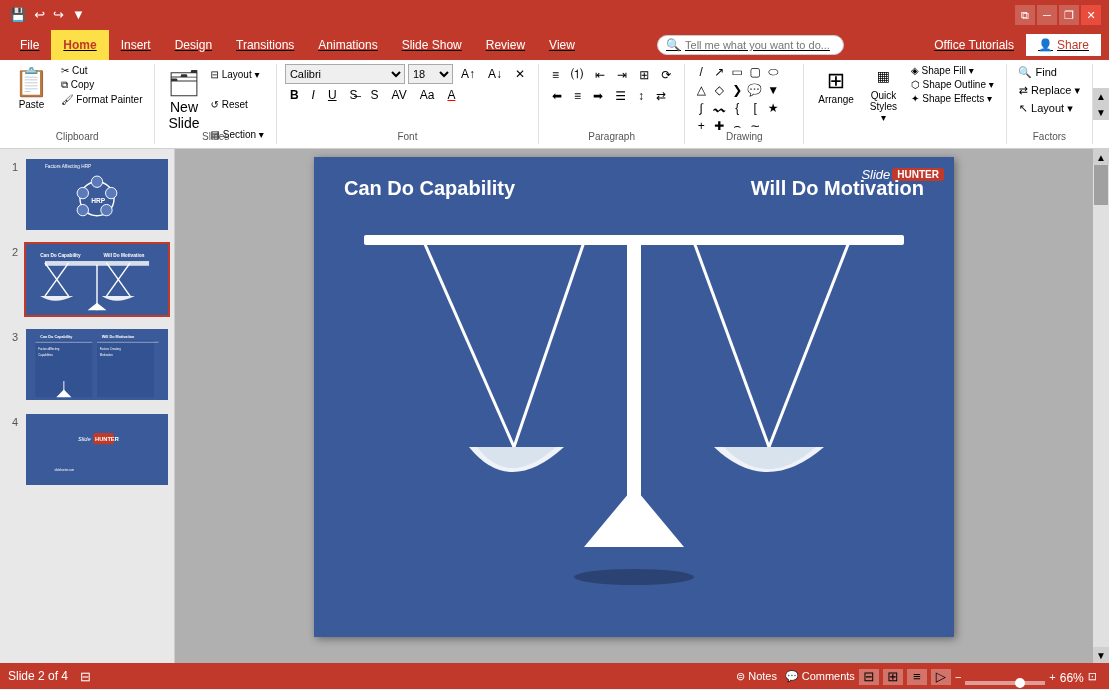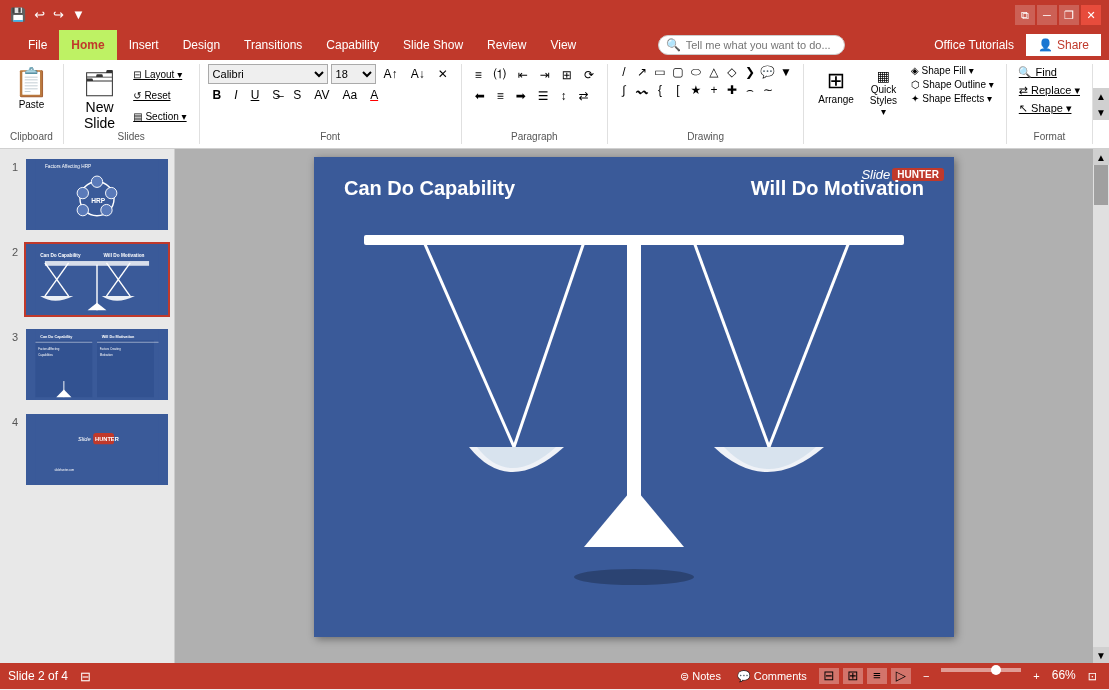--- a/index.html
+++ b/index.html
@@ -45,33 +45,34 @@
     
     #ribbon {
       background: white;
       border-bottom: 1px solid #d0d0d0;
     }
     #tabs-row {
       display: flex;
       align-items: center;
       background: #c0392b;
       height: 30px;
-      padding-left: 16px;
+      padding-left: 8px;
+      text-decoration: underline;
     }
     .ribbon-tab {
       padding: 5px 12px;
       color: white;
       font-size: 12px;
       cursor: pointer;
       height: 100%;
       display: flex;
       align-items: center;
     }
     .ribbon-tab.active {
-      background: #bef264;
+      background: #fde047;
       color: #c0392b;
       font-weight: 600;
     }
     .office-tutorials-btn {
       margin-left: auto;
       padding: 4px 12px;
       color: white;
       font-size: 12px;
       cursor: pointer;
       background: none;
@@ -162,23 +163,22 @@
       padding: 4px;
       cursor: pointer;
       background: none;
       border: none;
       font-size: 10px;
     }
     .slide-icon { font-size: 26px; color: #333; }
     .slides-small-btns {
       display: flex;
       flex-direction: column;
-      gap: 8px;
+      gap: 17px;
       padding-top: 4px;
-      text-decoration: underline;
     }
 
     
     .font-group .ribbon-group-content {
       flex-direction: column;
       gap: 2px;
     }
     .font-row {
       display: flex;
       align-items: center;
@@ -276,21 +276,20 @@
       cursor: pointer;
       padding: 1px 4px;
       white-space: nowrap;
       text-align: left;
     }
 
     
     .editing-group .ribbon-group-content {
       flex-direction: column;
       gap: 1px;
-      text-decoration: underline;
     }
     .edit-btn {
       background: none;
       border: none;
       font-size: 11px;
       cursor: pointer;
       padding: 2px 4px;
       white-space: nowrap;
       text-align: left;
       display: flex;
@@ -382,22 +381,21 @@
       display: flex;
       align-items: center;
       padding: 0 8px;
       color: white;
       font-size: 12px;
       gap: 12px;
     }
     #status-bar .right-controls {
       margin-left: auto;
       display: flex;
-      align-items: flex-start;
-      gap: 8px;
+      align-items: flex-end;
     }
     .status-btn {
       background: none;
       border: none;
       color: white;
       cursor: pointer;
       font-size: 11px;
       padding: 2px 4px;
     }
     .view-btn {
@@ -507,21 +505,21 @@
 </div>
 
 <div id="ribbon">
 
   <div id="tabs-row">
     <div class="ribbon-tab">File</div>
     <div class="ribbon-tab active">Home</div>
     <div class="ribbon-tab">Insert</div>
     <div class="ribbon-tab">Design</div>
     <div class="ribbon-tab">Transitions</div>
-    <div class="ribbon-tab">Capability</div>
+    <div class="ribbon-tab">Animations</div>
     <div class="ribbon-tab">Slide Show</div>
     <div class="ribbon-tab">Review</div>
     <div class="ribbon-tab">View</div>
     <div class="tell-me-box">
       <span>🔍</span>
       <input class="tell-me-input" type="text" placeholder="Tell me what you want to do..." style="">
     </div>
     <button class="office-tutorials-btn">Office Tutorials</button>
     <button class="share-btn">
       <span>👤</span>
@@ -530,20 +528,25 @@
   </div>
 
   <div id="ribbon-content">
 
     <div class="ribbon-group clipboard-group">
       <div class="ribbon-group-content">
         <button class="paste-btn">
           <span class="paste-icon">📋</span>
           <span>Paste</span>
         </button>
+        <div class="clipboard-small-btns">
+          <button class="small-btn">✂ Cut</button>
+          <button class="small-btn">⧉ Copy</button>
+          <button class="small-btn">🖌 Format Painter</button>
+        </div>
       </div>
       <div class="ribbon-group-label">Clipboard</div>
     </div>
 
     <div class="ribbon-group slides-group">
       <div class="ribbon-group-content">
         <button class="new-slide-btn">
           <span class="slide-icon">🗂</span>
           <span style="font-size:14px">New
 Slide</span>
@@ -638,38 +641,38 @@
     </div>
 
     <div class="ribbon-group arrange-group">
       <div class="ribbon-group-content">
         <button class="arrange-btn">
           <span style="font-size:22px;">⊞</span>
           <span style="font-size:10px;">Arrange</span>
         </button>
         <button class="quick-styles-btn">
           <span style="font-size:14px;">▦</span>
-          <span style="font-size:10px;">Quick</span>
+          <span style="font-size:10px;margin-top:6px;">Quick</span>
           <span style="font-size:10px;">Styles ▾</span>
         </button>
         <div class="shape-options-col">
           <button class="shape-opt-btn">◈ Shape Fill ▾</button>
           <button class="shape-opt-btn">⬡ Shape Outline ▾</button>
           <button class="shape-opt-btn">✦ Shape Effects ▾</button>
         </div>
       </div>
     </div>
 
     <div class="ribbon-group editing-group">
       <div class="ribbon-group-content">
         <button class="edit-btn">🔍 Find</button>
         <button class="edit-btn">⇄ Replace ▾</button>
-        <button class="edit-btn">↖ Shape ▾</button>
-      </div>
-      <div class="ribbon-group-label">Format</div>
+        <button class="edit-btn">↖ Layout ▾</button>
+      </div>
+      <div class="ribbon-group-label">Factors</div>
     </div>
 
     <div style="margin-left:auto;display:flex;flex-direction:column;justify-content:center;">
       <button class="scroll-arrow">▲</button>
       <button class="scroll-arrow">▼</button>
     </div>
   </div>
 </div>
 
 <div id="main-area">

